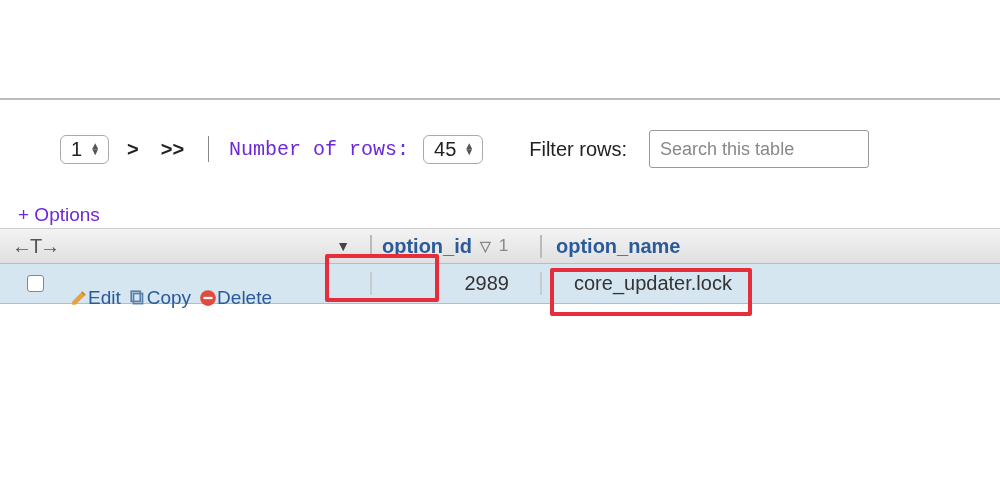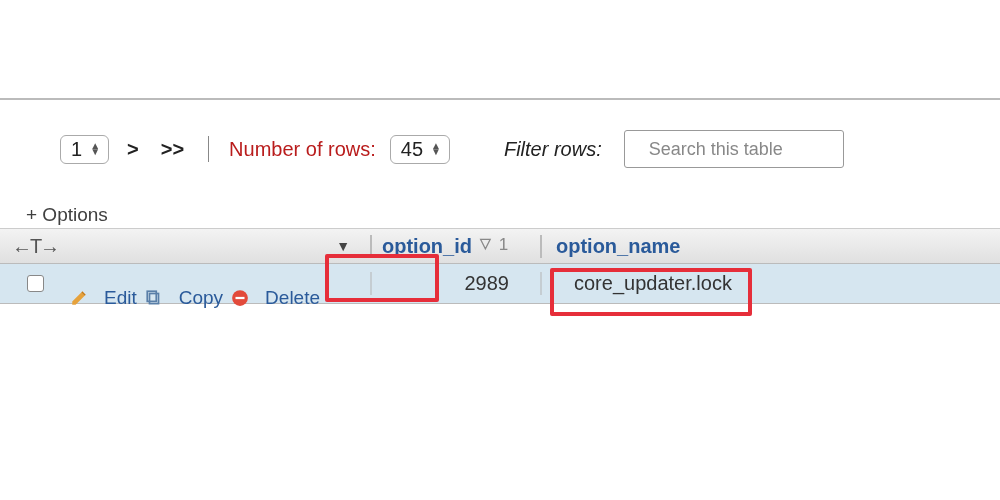--- a/index.html
+++ b/index.html
@@ -56,44 +56,44 @@
       padding: 0 4px;
     }
     .vline {
       width: 1px;
       height: 26px;
       background: #888;
       margin: 0 6px;
     }
     .toolbar-label {
       font-size: 20px;
-      color: #b91c1c;
+      color: #6d28d9;
+      font-family: Liberation Mono, monospace;
     }
     .filter-label {
       font-size: 20px;
       color: #222;
-      margin-left: 40px;
-      font-style: italic;
+      margin-left: 32px;
     }
     .filter-input {
       border: 1px solid #999;
       border-radius: 3px;
-      padding: 4px 24px;
+      padding: 4px 10px;
       height: 38px;
       width: 220px;
       font-size: 18px;
       color: #777;
       margin-left: 8px;
     }
     .filter-input::placeholder { color: #888; }
     .options-link {
-      color: #404040;
+      color: #6d28d9;
       font-size: 19px;
       cursor: pointer;
-      padding-left: 26px;
+      padding-left: 18px;
       margin-top: 36px;
     }
     .hdr-row {
       display: flex;
       align-items: center;
       margin-top: 2px;
       background: linear-gradient(#f3f3f3, #e0e0e0);
       border-top: 1px solid #ccc;
       border-bottom: 1px solid #bbb;
       height: 36px;
@@ -115,20 +115,21 @@
       padding-right: 20px;
       color: #555;
     }
     .tri-down {
       color: #444;
       font-size: 14px;
     }
     .col-id-hdr {
       width: 170px;
       display: flex;
+      align-items: center;
       gap: 8px;
       color: #2a5a9a;
       font-weight: bold;
       font-size: 20px;
       border-left: 2px solid #bbb;
       padding-left: 10px;
     }
     .sort-ind {
       color: #888;
       font-size: 14px;
@@ -172,21 +173,21 @@
       width: 300px;
       display: flex;
       align-items: center;
       gap: 8px;
       color: #2a5a9a;
       position: relative;
     }
     .act {
       display: inline-flex;
       align-items: center;
-      gap: 16px;
+      gap: 0;
       cursor: pointer;
       color: #2a5a9a;
       font-size: 19px;
       margin-top: 29px;
     }
     .icon-edit, .icon-copy, .icon-delete {
       width: 18px;
       height: 18px;
       display: inline-block;
     }

